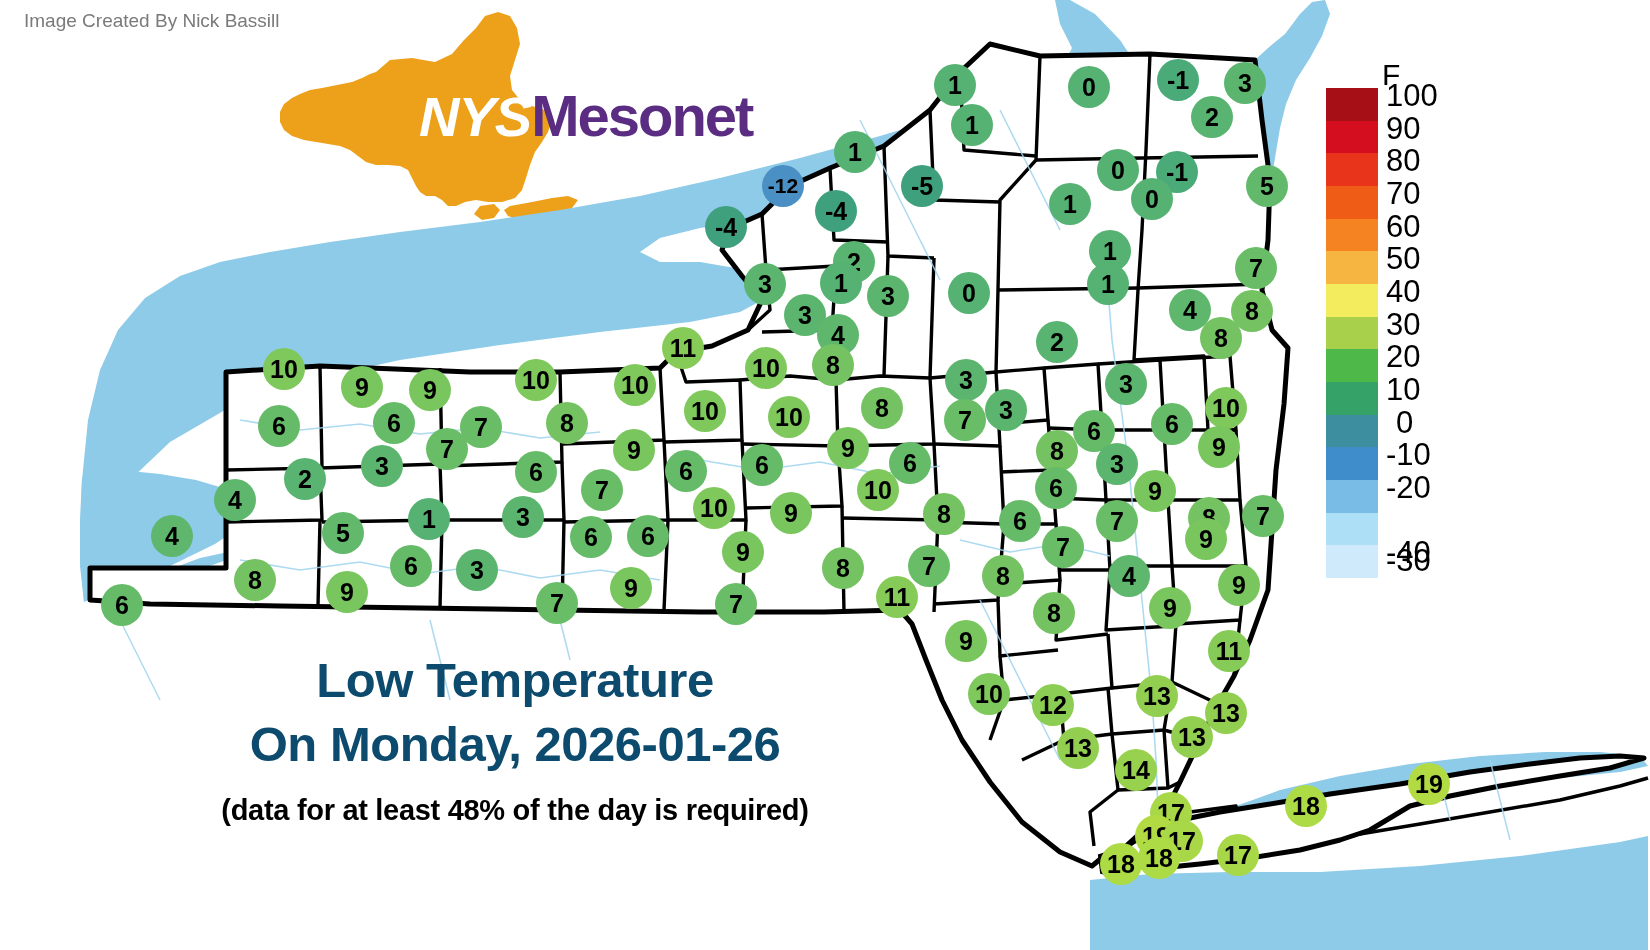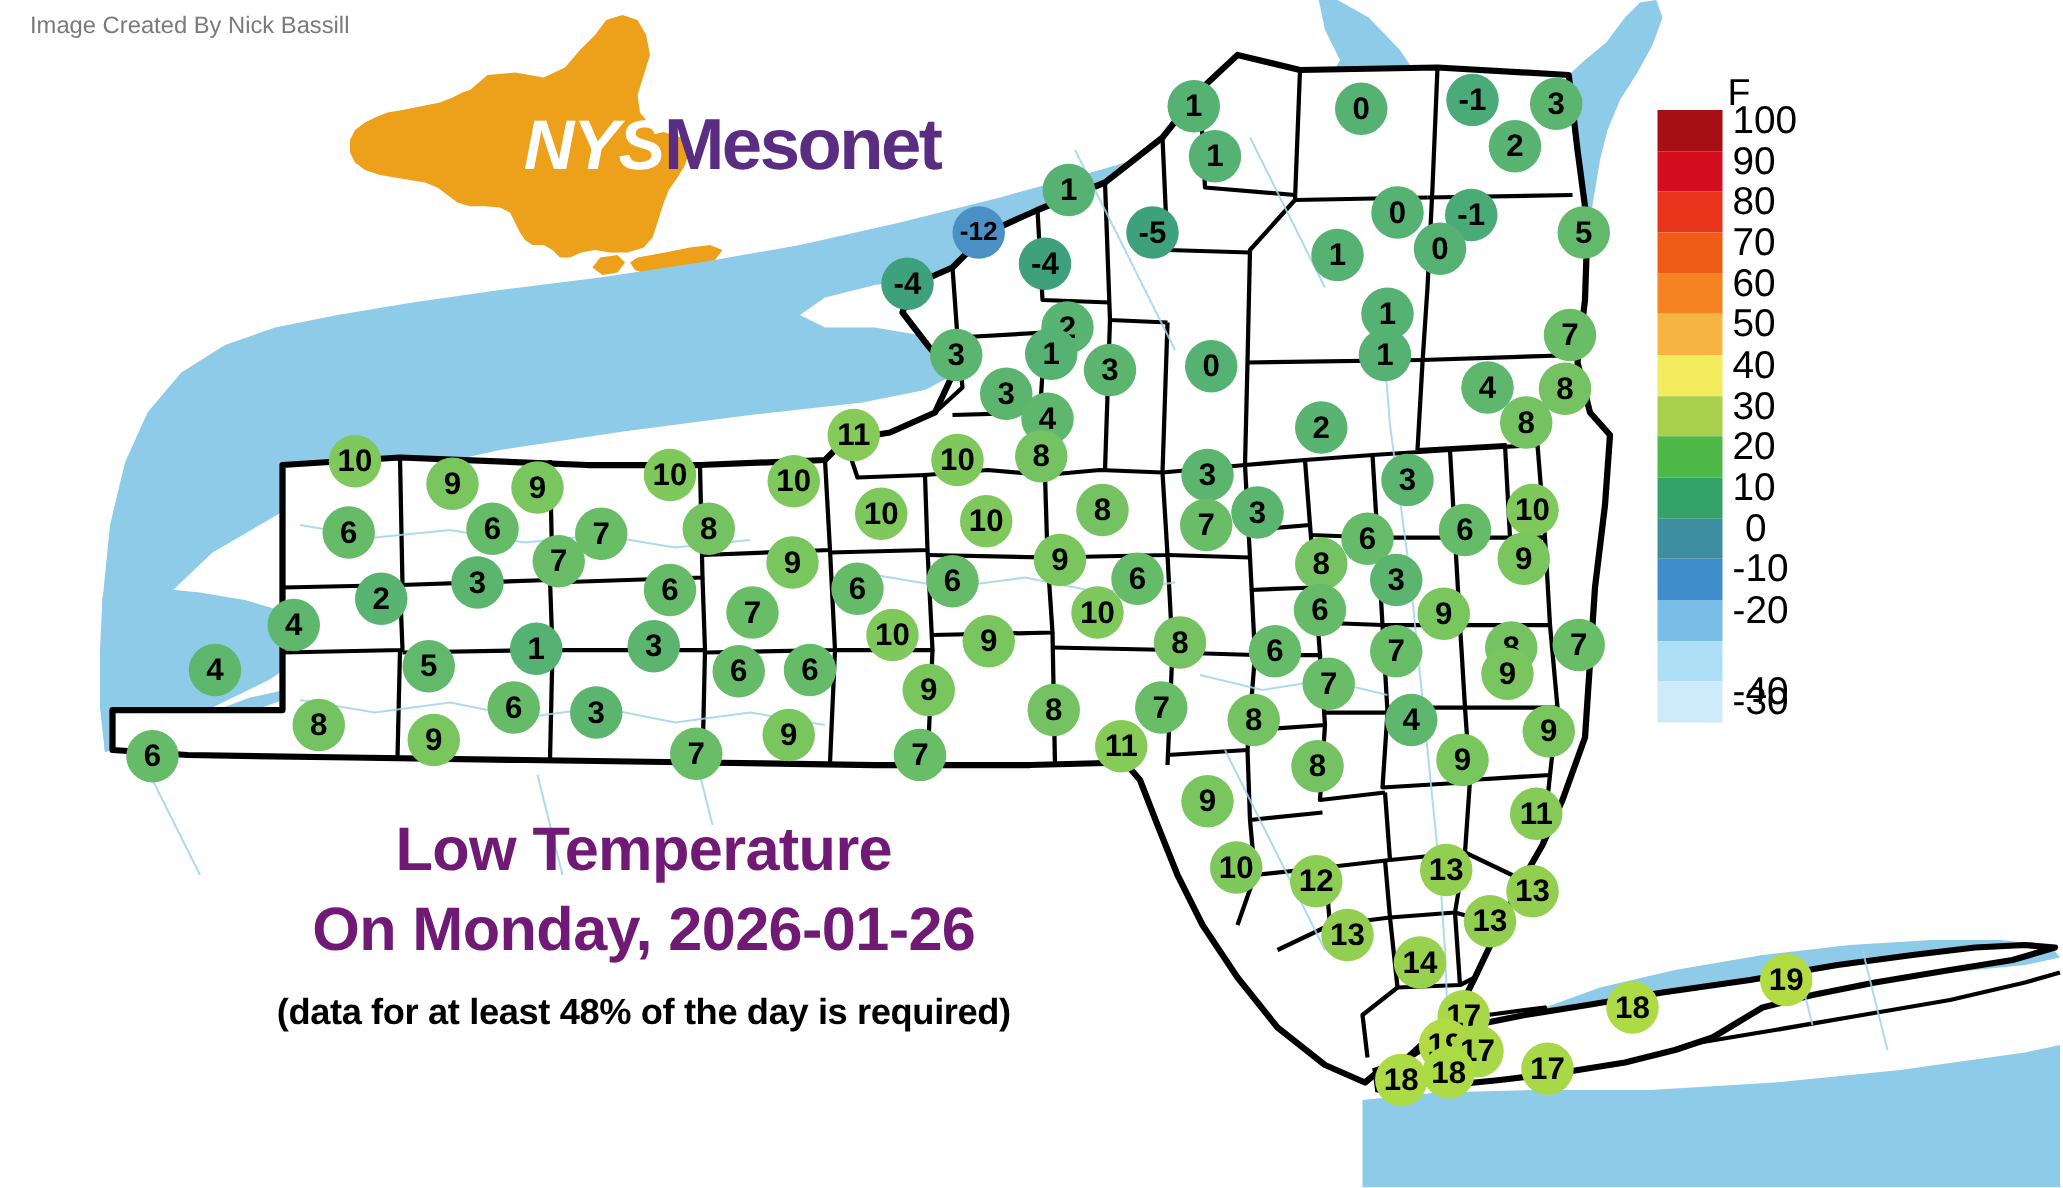--- a/index.html
+++ b/index.html
@@ -26,21 +26,21 @@
   #mapsvg{position:absolute;left:0;top:0;}
 
   
   .station{position:absolute;border-radius:50%;display:flex;align-items:center;
      justify-content:center;font-weight:bold;color:#000;
      font-family:"Liberation Sans","DejaVu Sans",sans-serif;}
 
   
   #title-block{position:absolute;left:95px;top:648px;width:840px;text-align:center;}
   .t-main{font-family:"Liberation Sans","DejaVu Sans",sans-serif;font-weight:bold;
-     font-size:49px;color:#701a75;line-height:64px;letter-spacing:-0.5px;}
+     font-size:49px;color:#0c4a6e;line-height:64px;letter-spacing:-0.5px;}
   .t-sub{font-family:"Liberation Sans","DejaVu Sans",sans-serif;font-weight:bold;
      font-size:29px;color:#000;margin-top:18px;letter-spacing:-0.3px;}
 
   
   #cbar{position:absolute;left:1326px;top:88px;width:52px;height:490px;}
   #cbar .band{width:52px;}
   #cbar-unit{position:absolute;left:1382px;top:58px;font-size:30px;color:#000;}
   .cbar-label{position:absolute;left:1386px;font-size:31px;color:#000;
      transform:translateY(-50%);white-space:nowrap;}
 </style>

